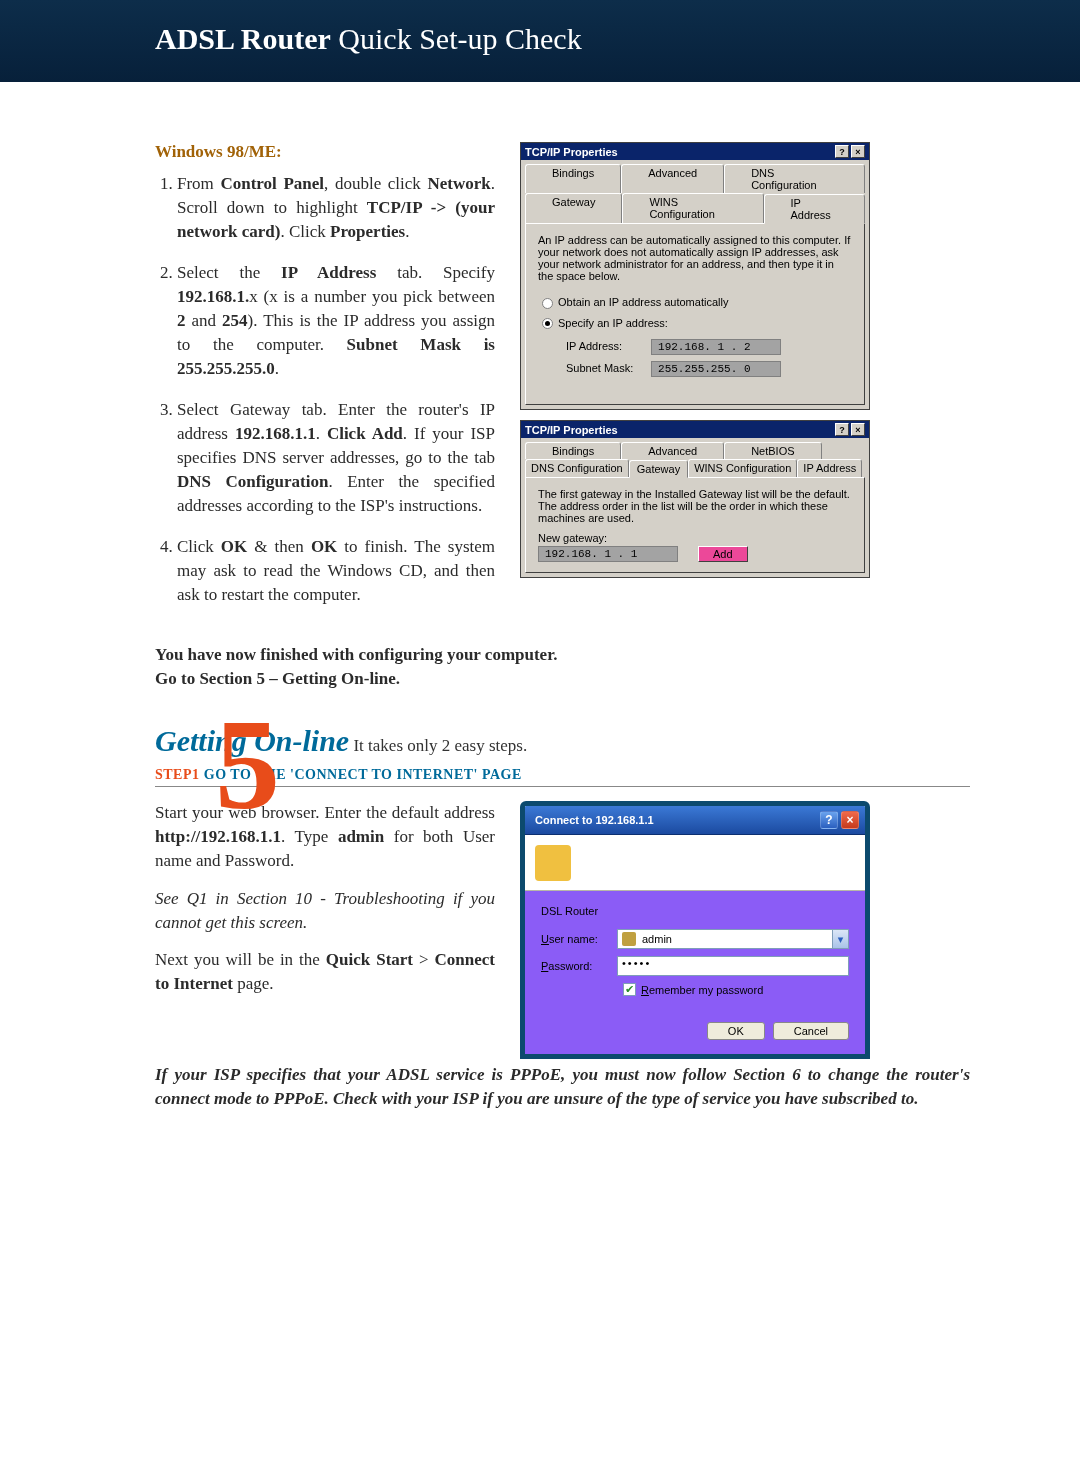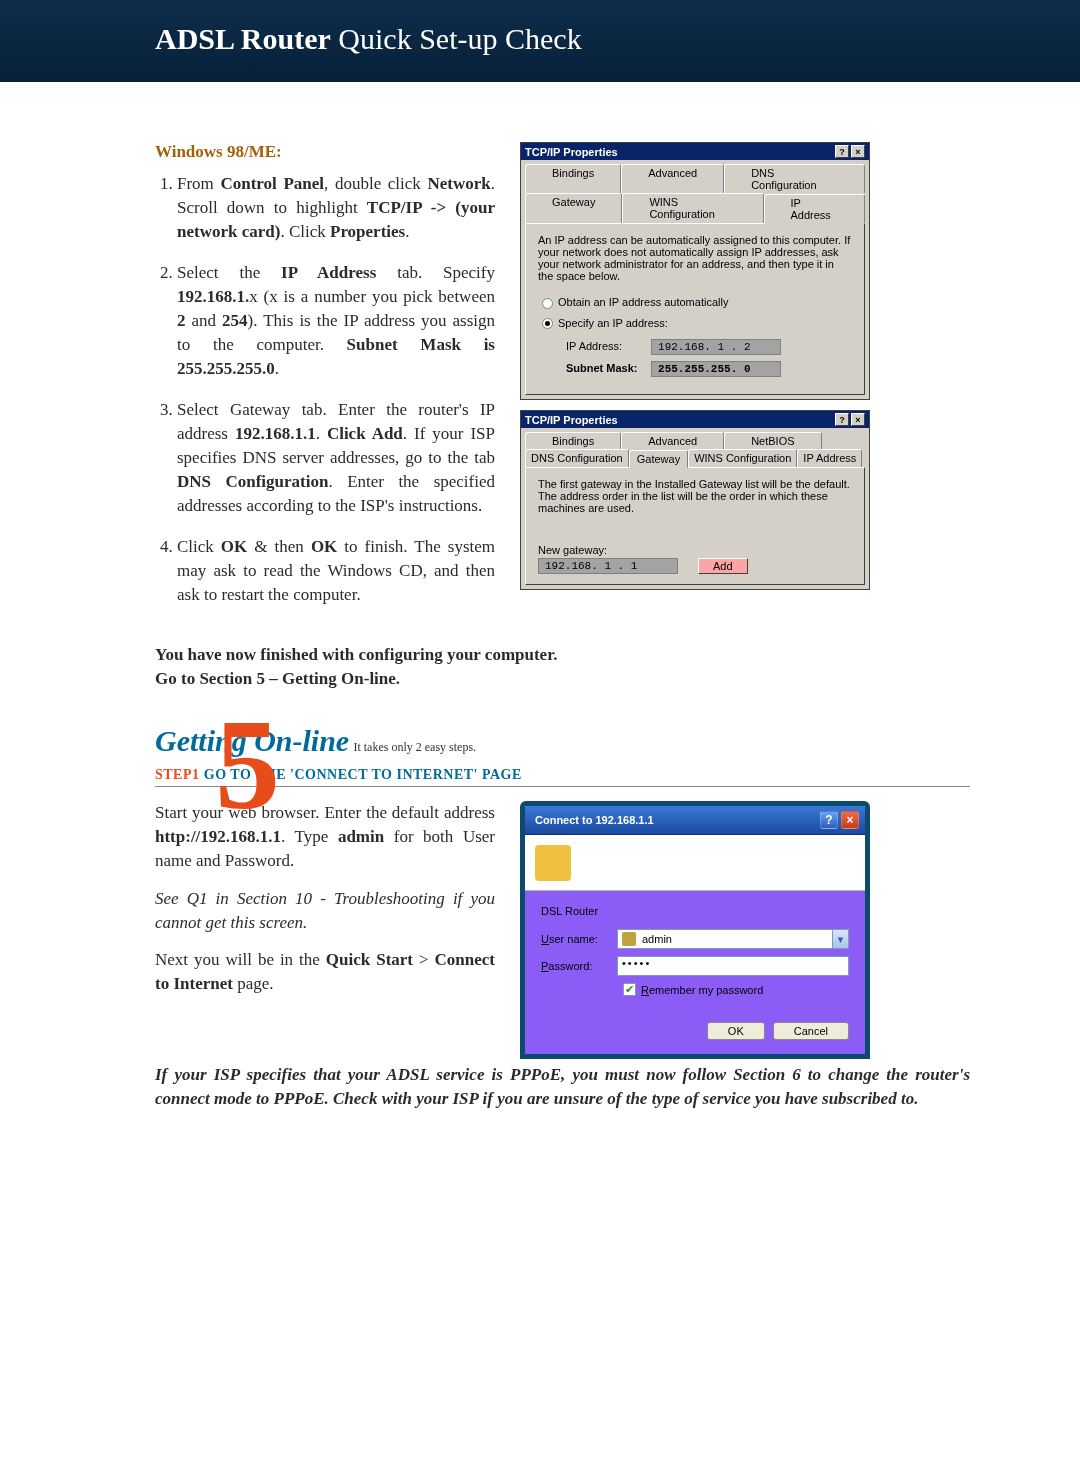--- a/index.html
+++ b/index.html
@@ -79,32 +79,32 @@
   }
   .win98 .radio-row { margin:8px 4px; }
   .win98 .radio { display:inline-block; width:11px;height:11px;border:1px solid #808080; border-radius:50%; background:#fff; vertical-align:middle; margin-right:5px; position:relative;}
   .win98 .radio.sel::after{content:"";position:absolute;top:2px;left:2px;width:5px;height:5px;background:#000;border-radius:50%;}
   .win98 .ip-field {
     background:#a3a3a3;border:1px solid #808080;padding:1px 6px;font-family:'Courier New',monospace;
     display:inline-block;min-width:130px;
   }
   .win98 .label98 { display:inline-block; width:82px; text-align:left;}
   .win98 .btn98 {
-    background:#fca5a5;border:1px solid #fff;border-right-color:#404040;border-bottom-color:#404040;
+    background:#ec4899;border:1px solid #fff;border-right-color:#404040;border-bottom-color:#404040;
     padding:1px 14px;
   }
 
   
   .big5 {
     position:absolute; left:60px; color:#e84c1a; font-size:130px; font-weight:700;
     font-family: Georgia, serif; line-height:0.8; top:-6px;
   }
   .sec5-wrap { position:relative; padding-top:6px;}
   .sec5-title { font-style:italic; color:#006a9a; font-size:30px; font-weight:700;margin-top:48px;}
-  .sec5-sub { font-size:12px; color:#333; font-style:normal; font-weight:400;}
+  .sec5-sub { font-size:17px; color:#333; font-style:normal; font-weight:400;}
   .step-line { margin:6px 0 2px 0; }
   .step-line .step-n { color:#e84c1a; font-weight:700; letter-spacing:0.5px; font-size:14px;}
   .step-line .step-t { color:#006a9a; font-weight:700; font-size:14px; letter-spacing:0.5px;}
   .rule { border-top:1px solid #888; margin-bottom:14px;}
   .para { margin-bottom:14px; line-height:1.4; text-align:justify;}
   .ital { font-style: italic; }
   .bital { font-style: italic; font-weight:700;}
 
   
   .xp {
@@ -204,21 +204,21 @@
           <div class="radio-row">
             <span class="radio"></span><span>Obtain an IP address automatically</span>
           </div>
           <div class="radio-row">
             <span class="radio sel"></span><span>Specify an IP address:</span>
           </div>
           <div style="margin:10px 0 6px 28px;">
             <span class="label98">IP Address:</span>
             <span class="ip-field">192.168. 1 . 2</span>
           </div>
-          <div style="margin:6px 0 7px 28px;font-weight:bold;">
+          <div style="margin:6px 0 17px 28px;">
             <span class="label98">Subnet Mask:</span>
             <span class="ip-field">255.255.255. 0</span>
           </div>
         </div>
       </div>
 
       <div class="win98">
         <div class="titlebar">
           <span>TCP/IP Properties</span>
           <div class="tb-btns">
@@ -231,21 +231,21 @@
           <div class="tab">Advanced</div>
           <div class="tab">NetBIOS</div>
         </div>
         <div class="tabs-row" style="padding-top:0">
           <div class="tab" style="padding:2px 5px">DNS Configuration</div>
           <div class="tab active" style="padding:2px 7px">Gateway</div>
           <div class="tab" style="padding:2px 5px">WINS Configuration</div>
           <div class="tab" style="padding:2px 5px">IP Address</div>
         </div>
         <div class="tab-body">
-          <div style="margin-bottom:30px;">The first gateway in the Installed Gateway list will be the default. The address order in the list will be the order in which these machines are used.</div>
+          <div style="margin-bottom:8px;">The first gateway in the Installed Gateway list will be the default. The address order in the list will be the order in which these machines are used.</div>
           <div>New gateway:</div>
           <div style="display:flex;align-items:center;gap:20px;margin-top:2px;">
             <span class="ip-field" style="min-width:140px">192.168. 1 . 1</span>
             <span class="btn98">Add</span>
           </div>
         </div>
       </div>
     </div>
   </div>
 

